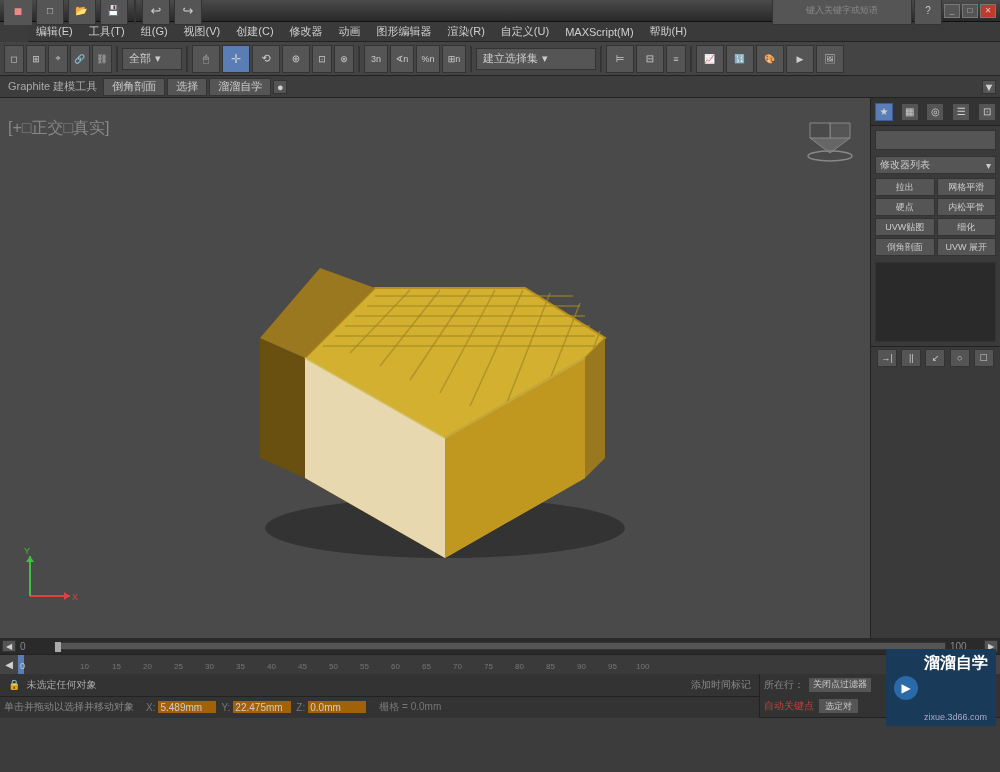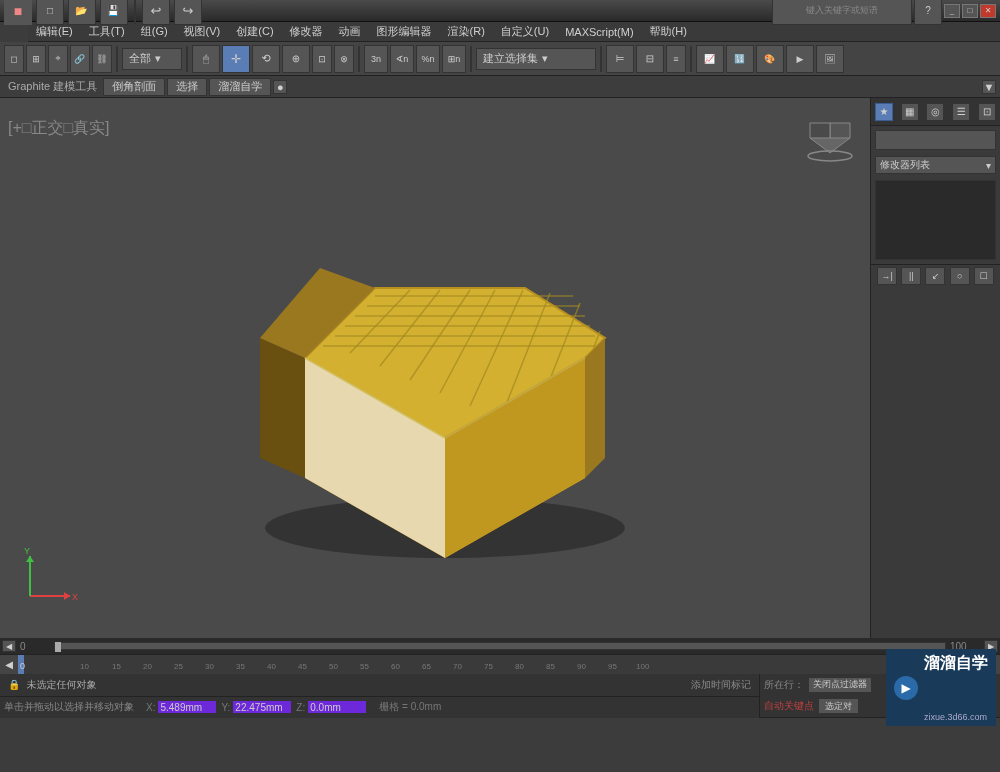--- a/index.html
+++ b/index.html
@@ -134,21 +134,21 @@
     
     #bottom-status {
       width: 100%; height: 44px; background: #333;
       display: flex; align-items: stretch;
     }
     #bottom-left { flex: 1; display: flex; flex-direction: column; border-right: 1px solid #222; }
     #bottom-status-text { flex: 1; display: flex; align-items: center; padding: 2px 8px; font-size: 10px; color: #aaa; border-bottom: 1px solid #222; }
     #bottom-coords { flex: 1; display: flex; align-items: center; padding: 2px 4px; gap: 4px; font-size: 10px; color: #aaa; }
     .coord-field { display: flex; align-items: center; gap: 2px; }
     .coord-label { color: #777; }
-    .coord-input { width: 60px; height: 14px; background: #6d28d9; border: 1px solid #333; color: #ccc; font-size: 10px; padding: 0 2px; }
+    .coord-input { width: 60px; height: 14px; background: #a16207; border: 1px solid #333; color: #ccc; font-size: 10px; padding: 0 2px; }
     #bottom-right { width: 240px; display: flex; flex-direction: column; }
     #bottom-right-top { flex: 1; display: flex; align-items: center; padding: 2px 4px; gap: 4px; font-size: 10px; color: #aaa; border-bottom: 1px solid #222; }
     #bottom-right-bottom { flex: 1; display: flex; align-items: center; padding: 2px 4px; gap: 4px; font-size: 10px; color: #aaa; }
 
     
     #watermark {
       position: absolute; bottom: 48px; right: 4px;
       background: #1a3a5a; padding: 4px 8px; display: flex; align-items: center; gap: 6px;
       font-size: 12px; color: white;
     }
@@ -340,20 +340,30 @@
       <input type="text" style="">
     </div>
 
     <div class="rp-dropdown-row">
       <div class="rp-dropdown">
         <span>修改器列表</span>
         <span>▾</span>
       </div>
     </div>
 
+    <div class="rp-btn-grid">
+      <div class="rp-btn">拉出</div>
+      <div class="rp-btn">网格平滑</div>
+      <div class="rp-btn">硬点</div>
+      <div class="rp-btn">内松平骨</div>
+      <div class="rp-btn">UVW贴图</div>
+      <div class="rp-btn">细化</div>
+      <div class="rp-btn">倒角剖面</div>
+      <div class="rp-btn">UVW 展开</div>
+    </div>
 
     <div class="rp-preview"></div>
 
     <div class="rp-icon-row">
       <div class="rp-btn" style="width:20px;height:18px;font-size:9px;">→|</div>
       <div class="rp-btn" style="width:20px;height:18px;font-size:9px;">||</div>
       <div class="rp-btn" style="width:20px;height:18px;font-size:9px;">↙</div>
       <div class="rp-btn" style="width:20px;height:18px;font-size:9px;">○</div>
       <div class="rp-btn" style="width:20px;height:18px;font-size:9px;">☐</div>
     </div>

